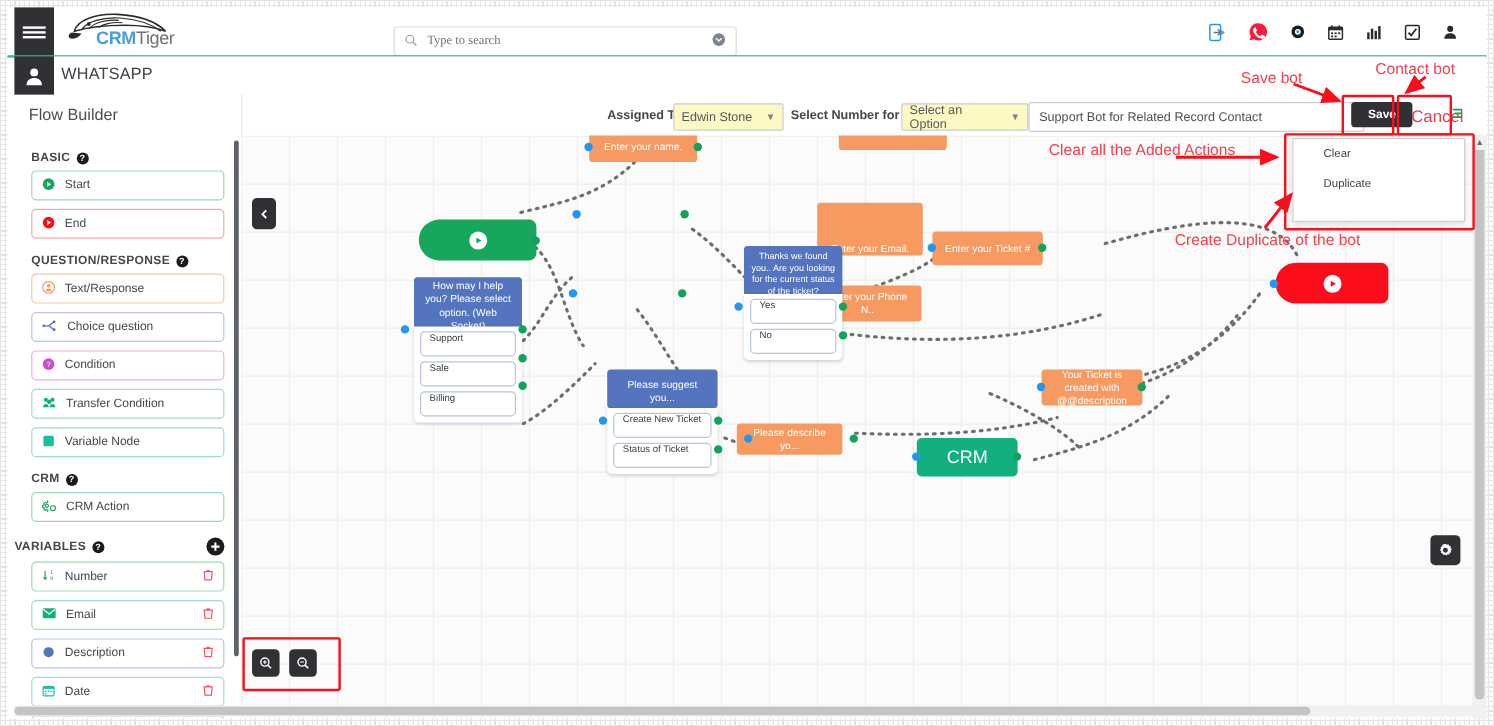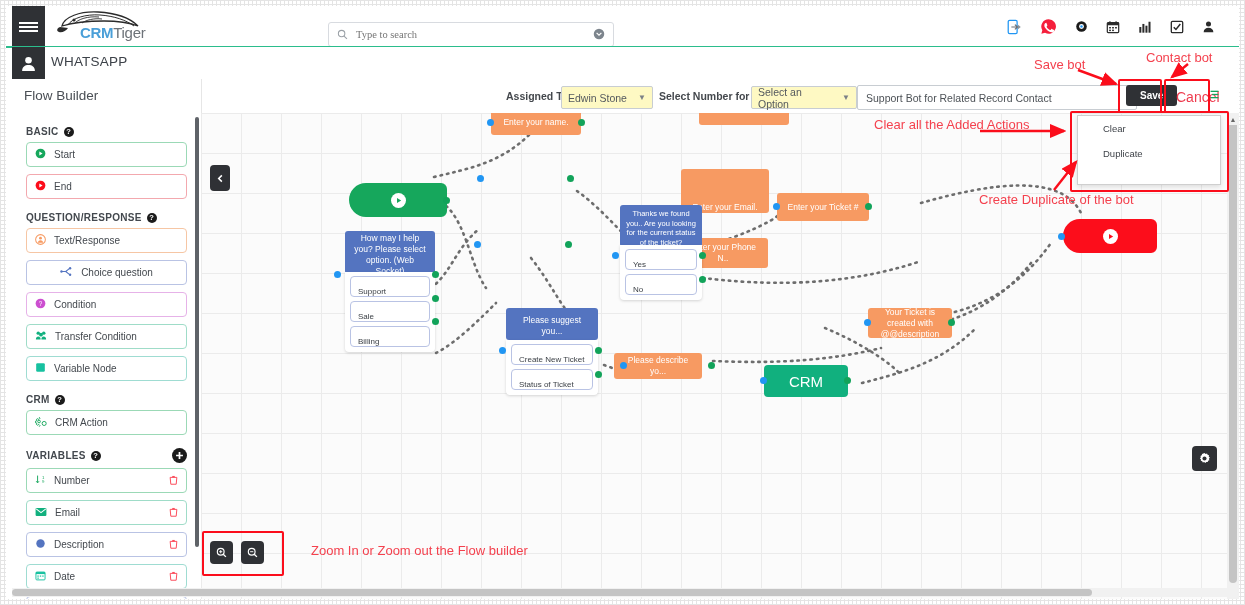--- a/index.html
+++ b/index.html
@@ -72,21 +72,21 @@
      overflow:hidden;}
   .side-inner{position:absolute;left:0;top:0;width:189px;}
   .sec-title{font-size:10px;font-weight:bold;color:#43484e;letter-spacing:.3px;
      margin:13px 0 5px 14px;display:flex;align-items:center;gap:5px;}
   .qmark{width:10px;height:10px;border-radius:50%;background:#1b1b1b;color:#fff;font-size:7.5px;
      display:inline-flex;align-items:center;justify-content:center;font-weight:bold;}
   .node-btn{margin:0 14px 7px 14px;height:23px;border:1px solid #cfd3d9;border-radius:4px;
      display:flex;align-items:center;gap:8px;padding:0 8px;background:#fff;font-size:10px;
      color:#43484e;cursor:pointer;position:relative;}
   .node-btn .trash{position:absolute;right:8px;color:#fb4d5c;font-size:10px;cursor:pointer;}
-  .var-head{display:flex;align-items:center;justify-content:space-between;margin:13px 14px 5px 14px;}
+  .var-head{display:flex;align-items:center;justify-content:space-between;margin:13px 14px 5px 0;}
   .plusbtn{width:15px;height:15px;border-radius:50%;background:#1b1b1b;color:#fff;font-size:11px;
      display:flex;align-items:center;justify-content:center;cursor:pointer;line-height:0;}
   .sb-scroll{position:absolute;right:2px;top:4px;width:4px;height:430px;background:#5f6368;border-radius:2px;}
 
   
   .canvas{position:absolute;left:195px;top:107px;width:1026px;height:486px;
      background:#fbfbfb;overflow:hidden;}
   .grid{position:absolute;inset:0;
      background-image:
        linear-gradient(to right,#ebebeb 1px,transparent 1px),
@@ -103,21 +103,21 @@
      box-sizing:border-box;cursor:pointer;}
   .node.orange{background:#f79a62;}
   .node.blue{background:#5474c0;align-items:flex-start;padding-top:4px;}
   .port{position:absolute;width:7px;height:7px;border-radius:50%;}
   .port.in{background:#2196f3;}
   .port.out{background:#12a35a;}
 
   .choice-wrap{position:absolute;background:#fff;border-radius:0 0 4px 4px;box-shadow:0 1px 3px rgba(0,0,0,.16);
      padding:4px 5px 5px 5px;box-sizing:border-box;}
   .choice{height:19px;border:1px solid #b9c3e4;border-radius:4px;background:#fff;color:#3c4147;
-     font-size:8px;display:flex;align-items:flex-end;padding-left:7px;margin-bottom:4px;position:relative;cursor:pointer;}
+     font-size:8px;display:flex;align-items:flex-start;padding-left:7px;margin-bottom:4px;position:relative;cursor:pointer;}
 
   .cap{position:absolute;height:34px;border-radius:17px 6px 6px 17px;display:flex;align-items:center;
      justify-content:center;cursor:pointer;}
   .cap.start{background:#16a75c;}
   .cap.end{background:#fc0d1b;}
   .cap .playicon{width:15px;height:15px;border-radius:50%;background:#fff;display:flex;align-items:center;
      justify-content:center;}
 
   .crmnode{position:absolute;background:#11b07e;border-radius:4px;color:#fff;font-size:15px;
      display:flex;align-items:center;justify-content:center;cursor:pointer;}
@@ -330,21 +330,21 @@
       <div class="node-btn" style="border-color:#f6c6a4;">
         <span>
           <svg width="11" height="11" viewBox="0 0 14 14">
               <circle cx="7" cy="7" r="6.2" fill="none" stroke="#f79a62" stroke-width="1.3"></circle>
               <circle cx="7" cy="5.3" r="1.8" fill="#f79a62"></circle>
               <path d="M3.6 11 c.5-2 1.9-2.9 3.4-2.9 s2.9.9 3.4 2.9z" fill="#f79a62"></path>
             </svg>
         </span>
         <span>Text/Response</span>
       </div>
-      <div class="node-btn" style="border-color:#b9c3e4;justify-content:center;">
+      <div class="node-btn" style="border-color:#b9c3e4;">
         <span>
           <svg width="13" height="11" viewBox="0 0 16 14">
               <path d="M2 7 h5 M7 7 L12 3 M7 7 L12 11" stroke="#5474c0" stroke-width="1.3" fill="none"></path>
               <circle cx="12.6" cy="2.8" r="1.5" fill="#5474c0"></circle>
               <circle cx="12.6" cy="11.2" r="1.5" fill="#5474c0"></circle>
               <circle cx="1.6" cy="7" r="1.5" fill="#5474c0"></circle>
             </svg>
         </span>
         <span>Choice question</span>
       </div>
@@ -660,18 +660,17 @@
   <svg style="position:absolute;left:972px;top:118px;" width="95" height="14">
     <line x1="2" y1="7" x2="86" y2="7" stroke="#fb0d1b" stroke-width="2.4" marker-end="url(#ah)"></line>
   </svg>
 
   <div class="ann" style="left:973px;top:186px;">Create Duplicate of the bot</div>
   <svg style="position:absolute;left:1038px;top:152px;" width="40" height="36">
     <line x1="10" y1="32" x2="32" y2="4" stroke="#fb0d1b" stroke-width="2.4" marker-end="url(#ah)"></line>
   </svg>
 
   <div class="redbox" style="left:196px;top:525px;width:78px;height:41px;"></div>
-  <div class="ann" style="left:305px;top:537px;">Zoom In or Zoom out the Flow builder</div>
 
   <div class="bottom-scrollbar">
     <div class="th"></div>
   </div>
 </div>
 
 </body></html>

